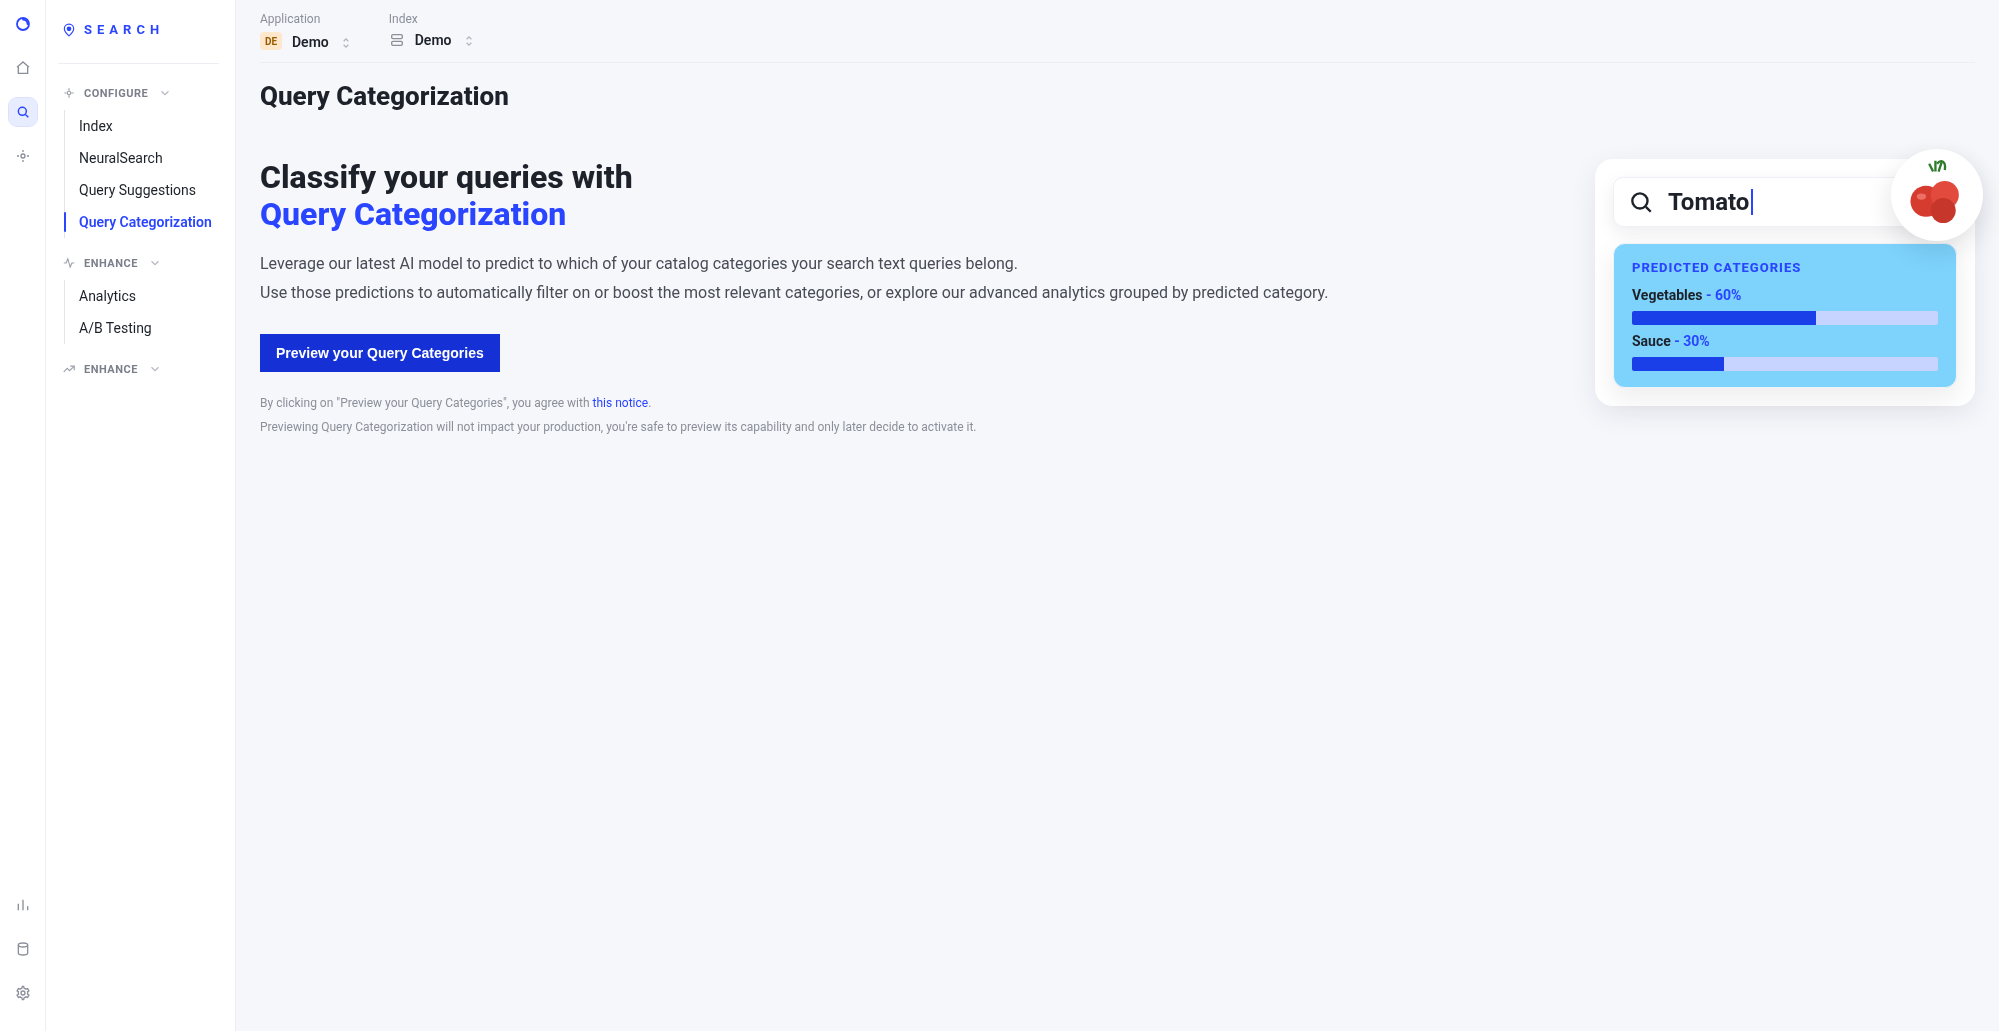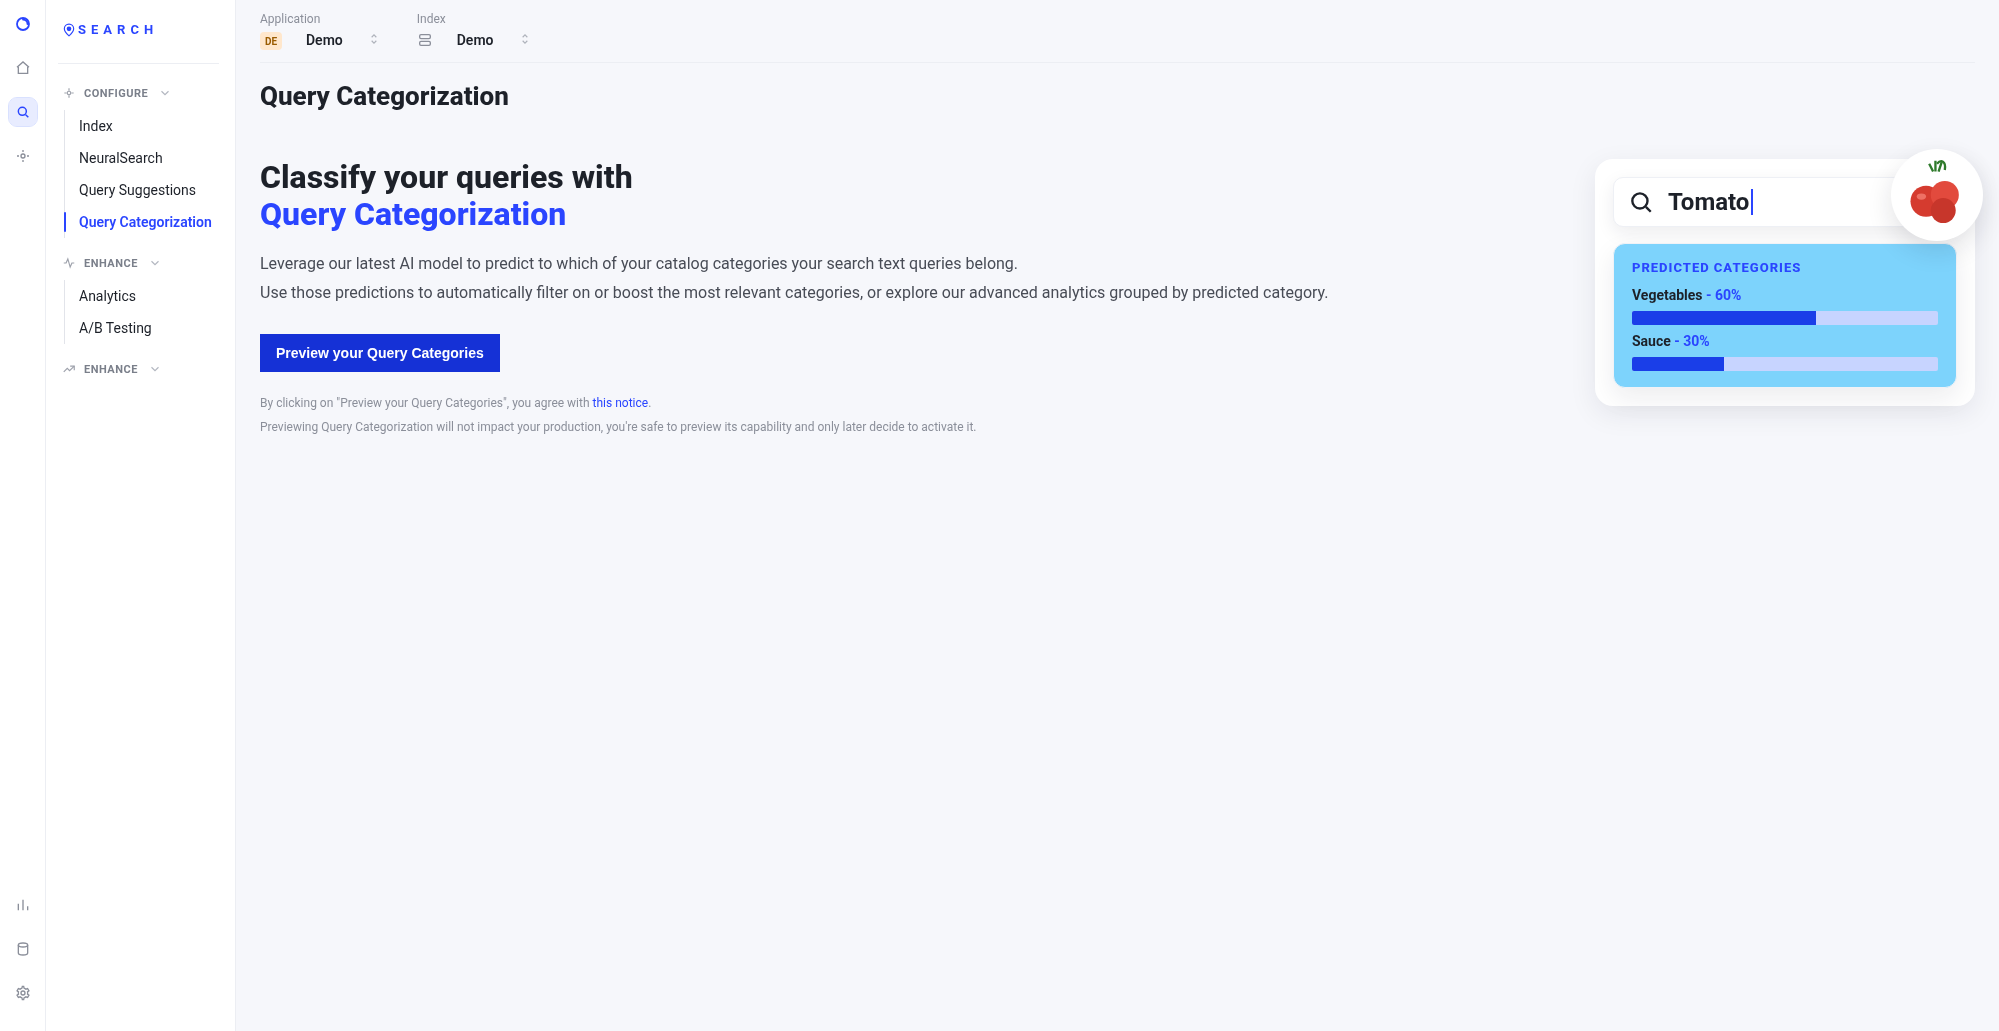--- a/index.html
+++ b/index.html
@@ -26,40 +26,40 @@
 
   
   .app{display:grid;grid-template-columns:46px 190px 1fr;min-height:100vh;}
   .rail{background:#fff;border-right:1px solid var(--line2);display:flex;flex-direction:column;align-items:center;padding:10px 0;gap:22px;position:relative}
   .rail .stack-top{display:flex;flex-direction:column;align-items:center;gap:16px}
   .rail .stack-bottom{margin-top:auto;display:flex;flex-direction:column;align-items:center;gap:16px;padding-bottom:14px}
   .rail .iconBtn{width:28px;height:28px;border-radius:8px;display:flex;align-items:center;justify-content:center;color:#8b8f9a}
   .rail .iconBtn.active{background:#e8ecff;color:#2a45ff;outline:1px solid #d9e1ff}
 
   .sidebar{background:#fff;border-right:1px solid var(--line2);padding:14px 12px 14px 8px}
-  .brand{display:flex;align-items:center;gap:2px;color:#2a45ff;letter-spacing:5px;font-weight:700;padding:8px 8px 16px 8px;font-size:13px}
+  .brand{display:flex;align-items:center;gap:8px;color:#2a45ff;letter-spacing:5px;font-weight:700;padding:8px 8px 16px 8px;font-size:13px}
   .brand .pin{width:14px;height:14px}
   .section{margin-top:6px}
   .section .sectionHeader{display:flex;align-items:center;gap:8px;color:#7a7f8a;font-weight:700;font-size:11px;letter-spacing:.5px;padding:12px 8px 10px 8px}
   .section .sectionHeader .chev{margin-left:2px;color:#b3b7c0}
   .section .sectionHeader .sicon{color:#9da1ab}
   .menu{list-style:none;margin:0;padding:0;border-left:1px solid var(--line);margin-left:10px}
   .menu li{position:relative}
   .menu li a{display:flex;align-items:center;padding:8px 8px 8px 14px;color:var(--ink);text-decoration:none;border-radius:6px;gap:8px}
   .menu li a .starSlot{margin-left:auto;color:#b3b7c0}
   .menu li.active::before{content:"";position:absolute;left:-1px;top:6px;bottom:6px;width:2px;background:#2a45ff;border-radius:2px}
   .menu li.active a{color:#2a45ff;font-weight:600}
   .menu li.muted a{color:#a9adb6}
   .sidebar hr{border:0;border-top:1px solid var(--line2);margin:10px 4px}
 
   .main{padding:12px 24px 24px 24px}
   .topbar{display:flex;align-items:flex-end;gap:28px;border-bottom:1px solid var(--line2);padding:0 0 12px 0;margin-bottom:18px}
   .selectors{display:flex;gap:36px}
   .selector .label{color:#8b8f9a;font-size:12px;margin-bottom:6px}
-  .selector .value{display:flex;align-items:flex-start;gap:24px;color:#1d2129;font-weight:600}
+  .selector .value{display:flex;align-items:flex-end;gap:10px;color:#1d2129;font-weight:600}
   .badge{display:inline-flex;align-items:center;justify-content:center;min-width:22px;height:18px;border-radius:4px;background:#ffe7cc;color:#9a5b00;font-size:10px;font-weight:700;padding:0 4px}
   .dbIcon{color:#8b8f9a}
   .chev2{color:#aeb2bb}
 
   .top-right{margin-left:auto;display:flex;align-items:center;gap:16px}
   .searchBar{display:flex;align-items:center;gap:10px;background:#fff;border:1px solid var(--line);border-radius:22px;padding:6px 10px 6px 12px;min-width:260px}
   .searchBar input{border:0;outline:0;background:transparent;flex:1;color:var(--muted);font-size:13px}
   .kbd{border:1px solid var(--line);border-radius:6px;background:#f6f7fb;color:#6f7480;font-size:11px;padding:2px 6px;display:inline-flex;align-items:center;gap:4px}
   .help{width:22px;height:22px;border-radius:50%;border:1px solid var(--line);display:flex;align-items:center;justify-content:center;color:#6f7480;font-size:12px}
   .avatar{width:28px;height:28px;border-radius:50%;background:linear-gradient(135deg,#d7b29a,#8d5a39);outline:1px solid #e6e8ef}

